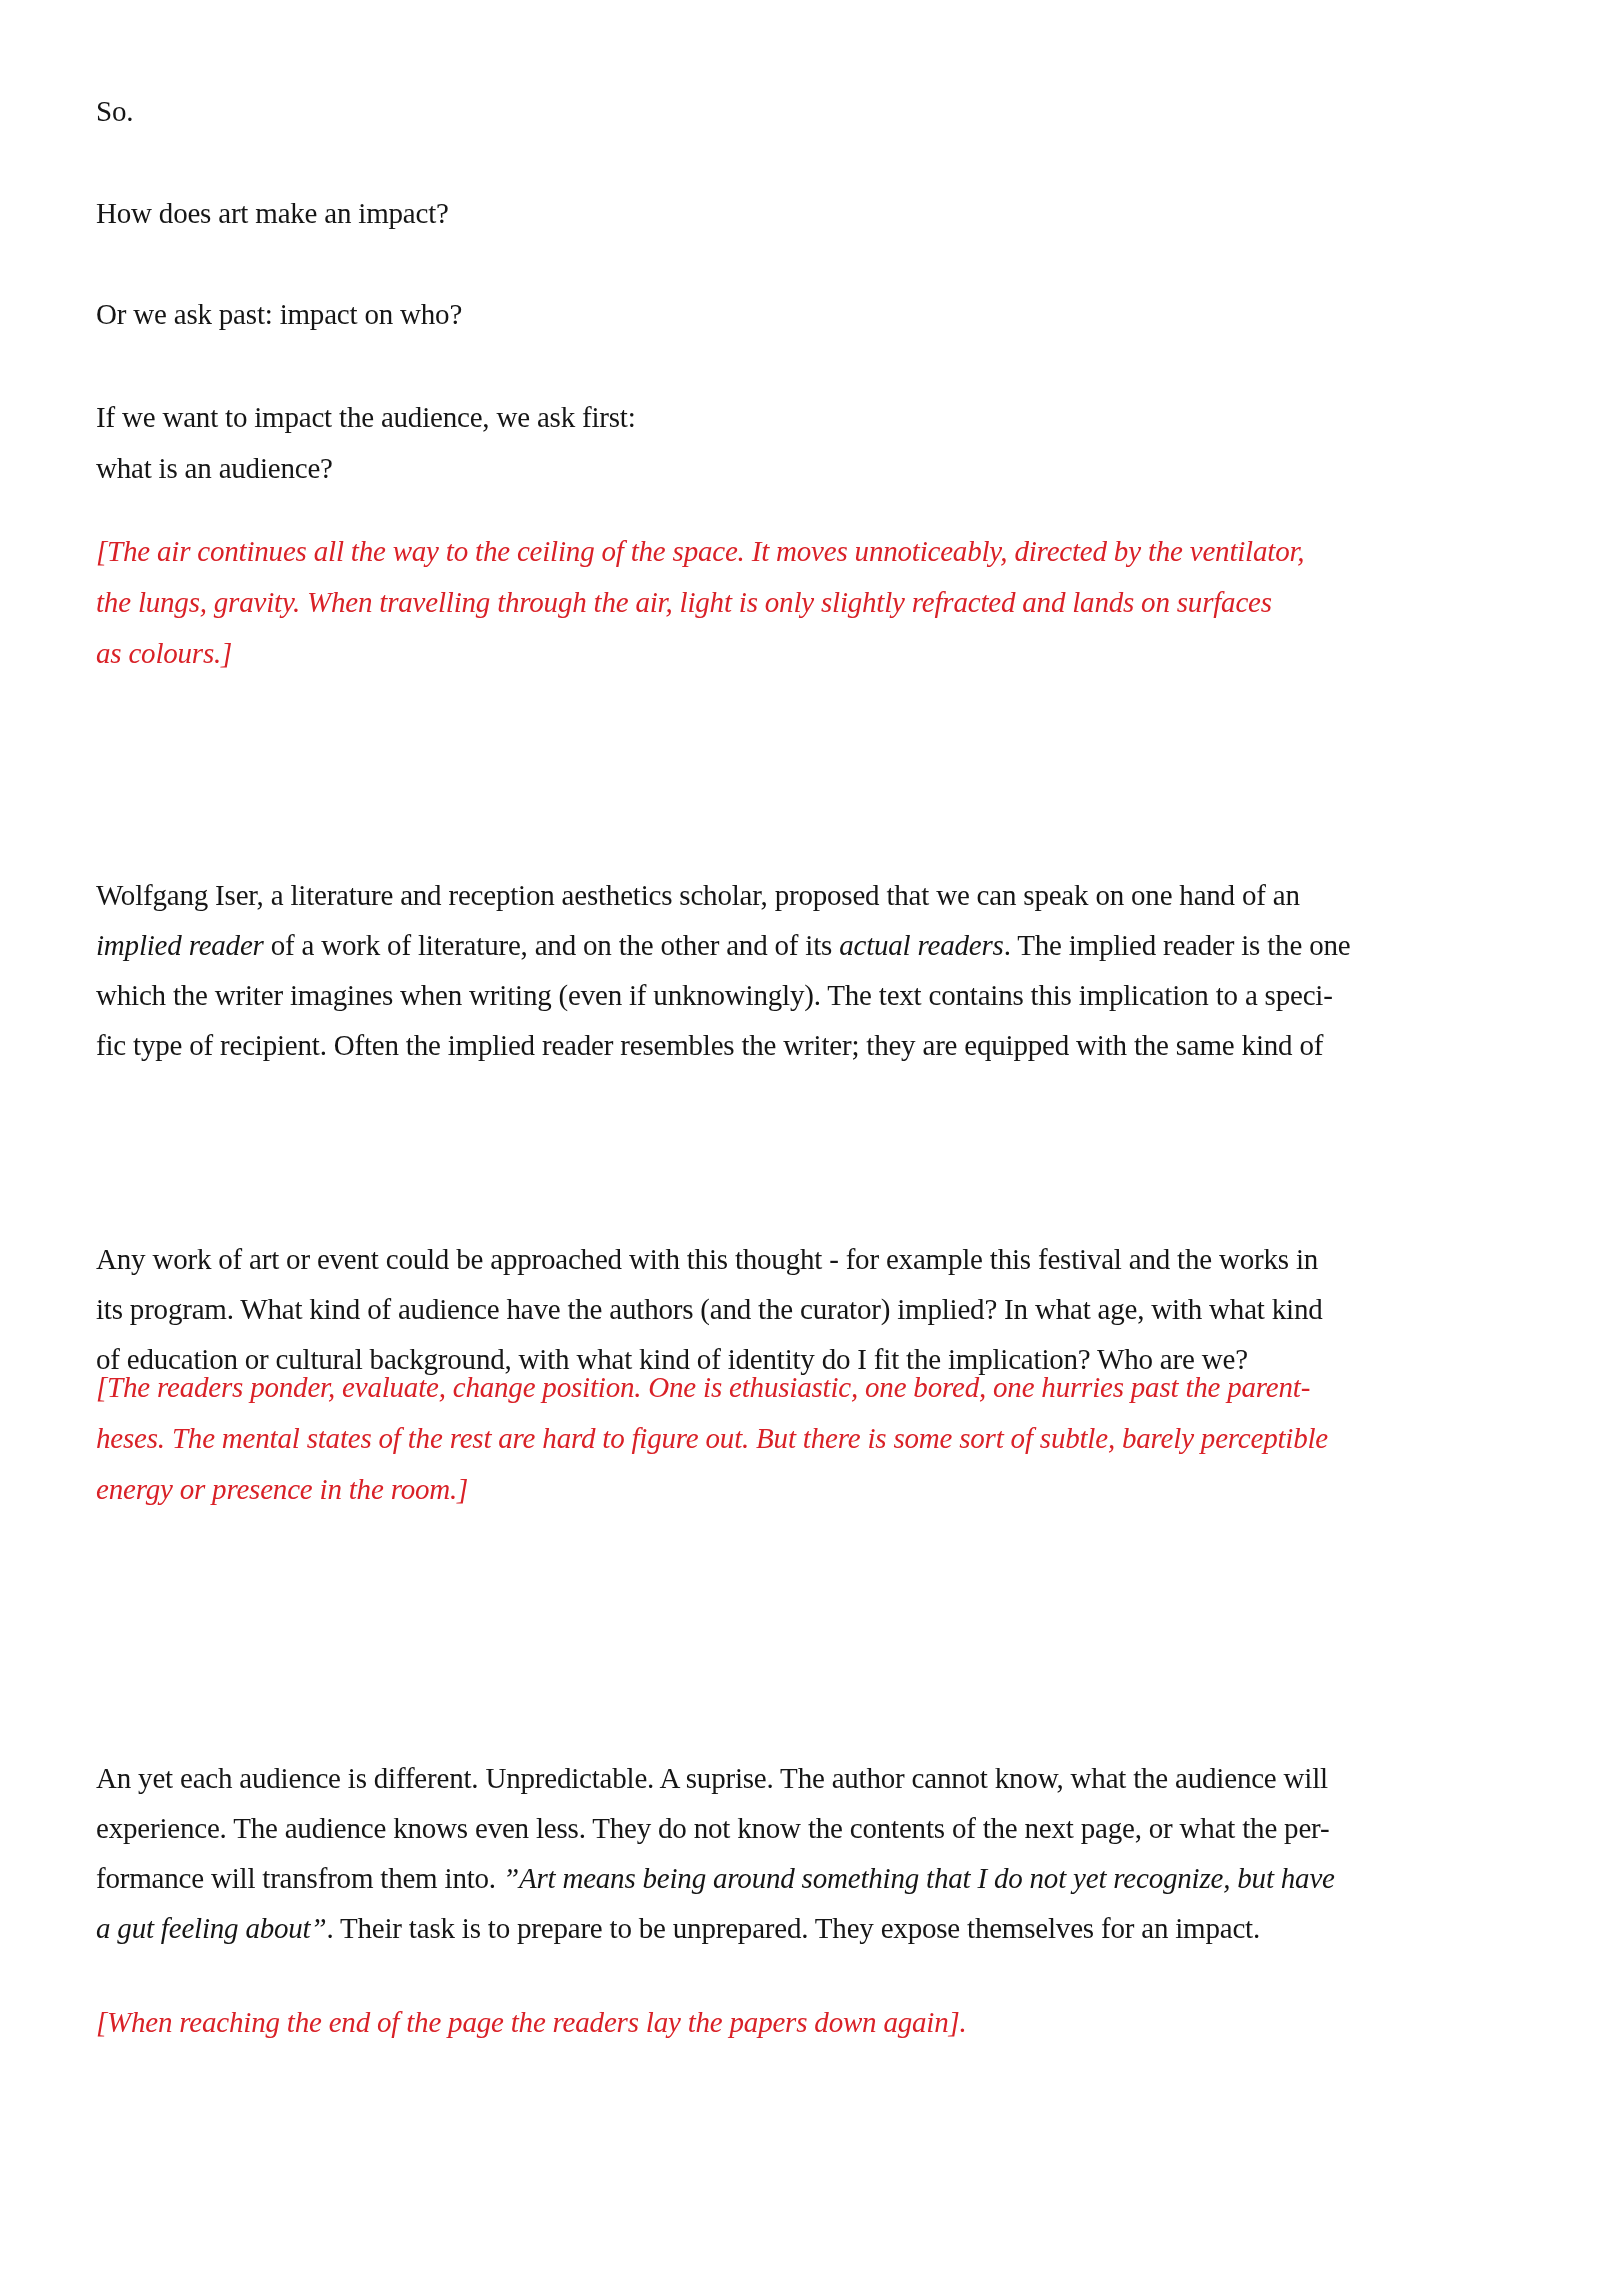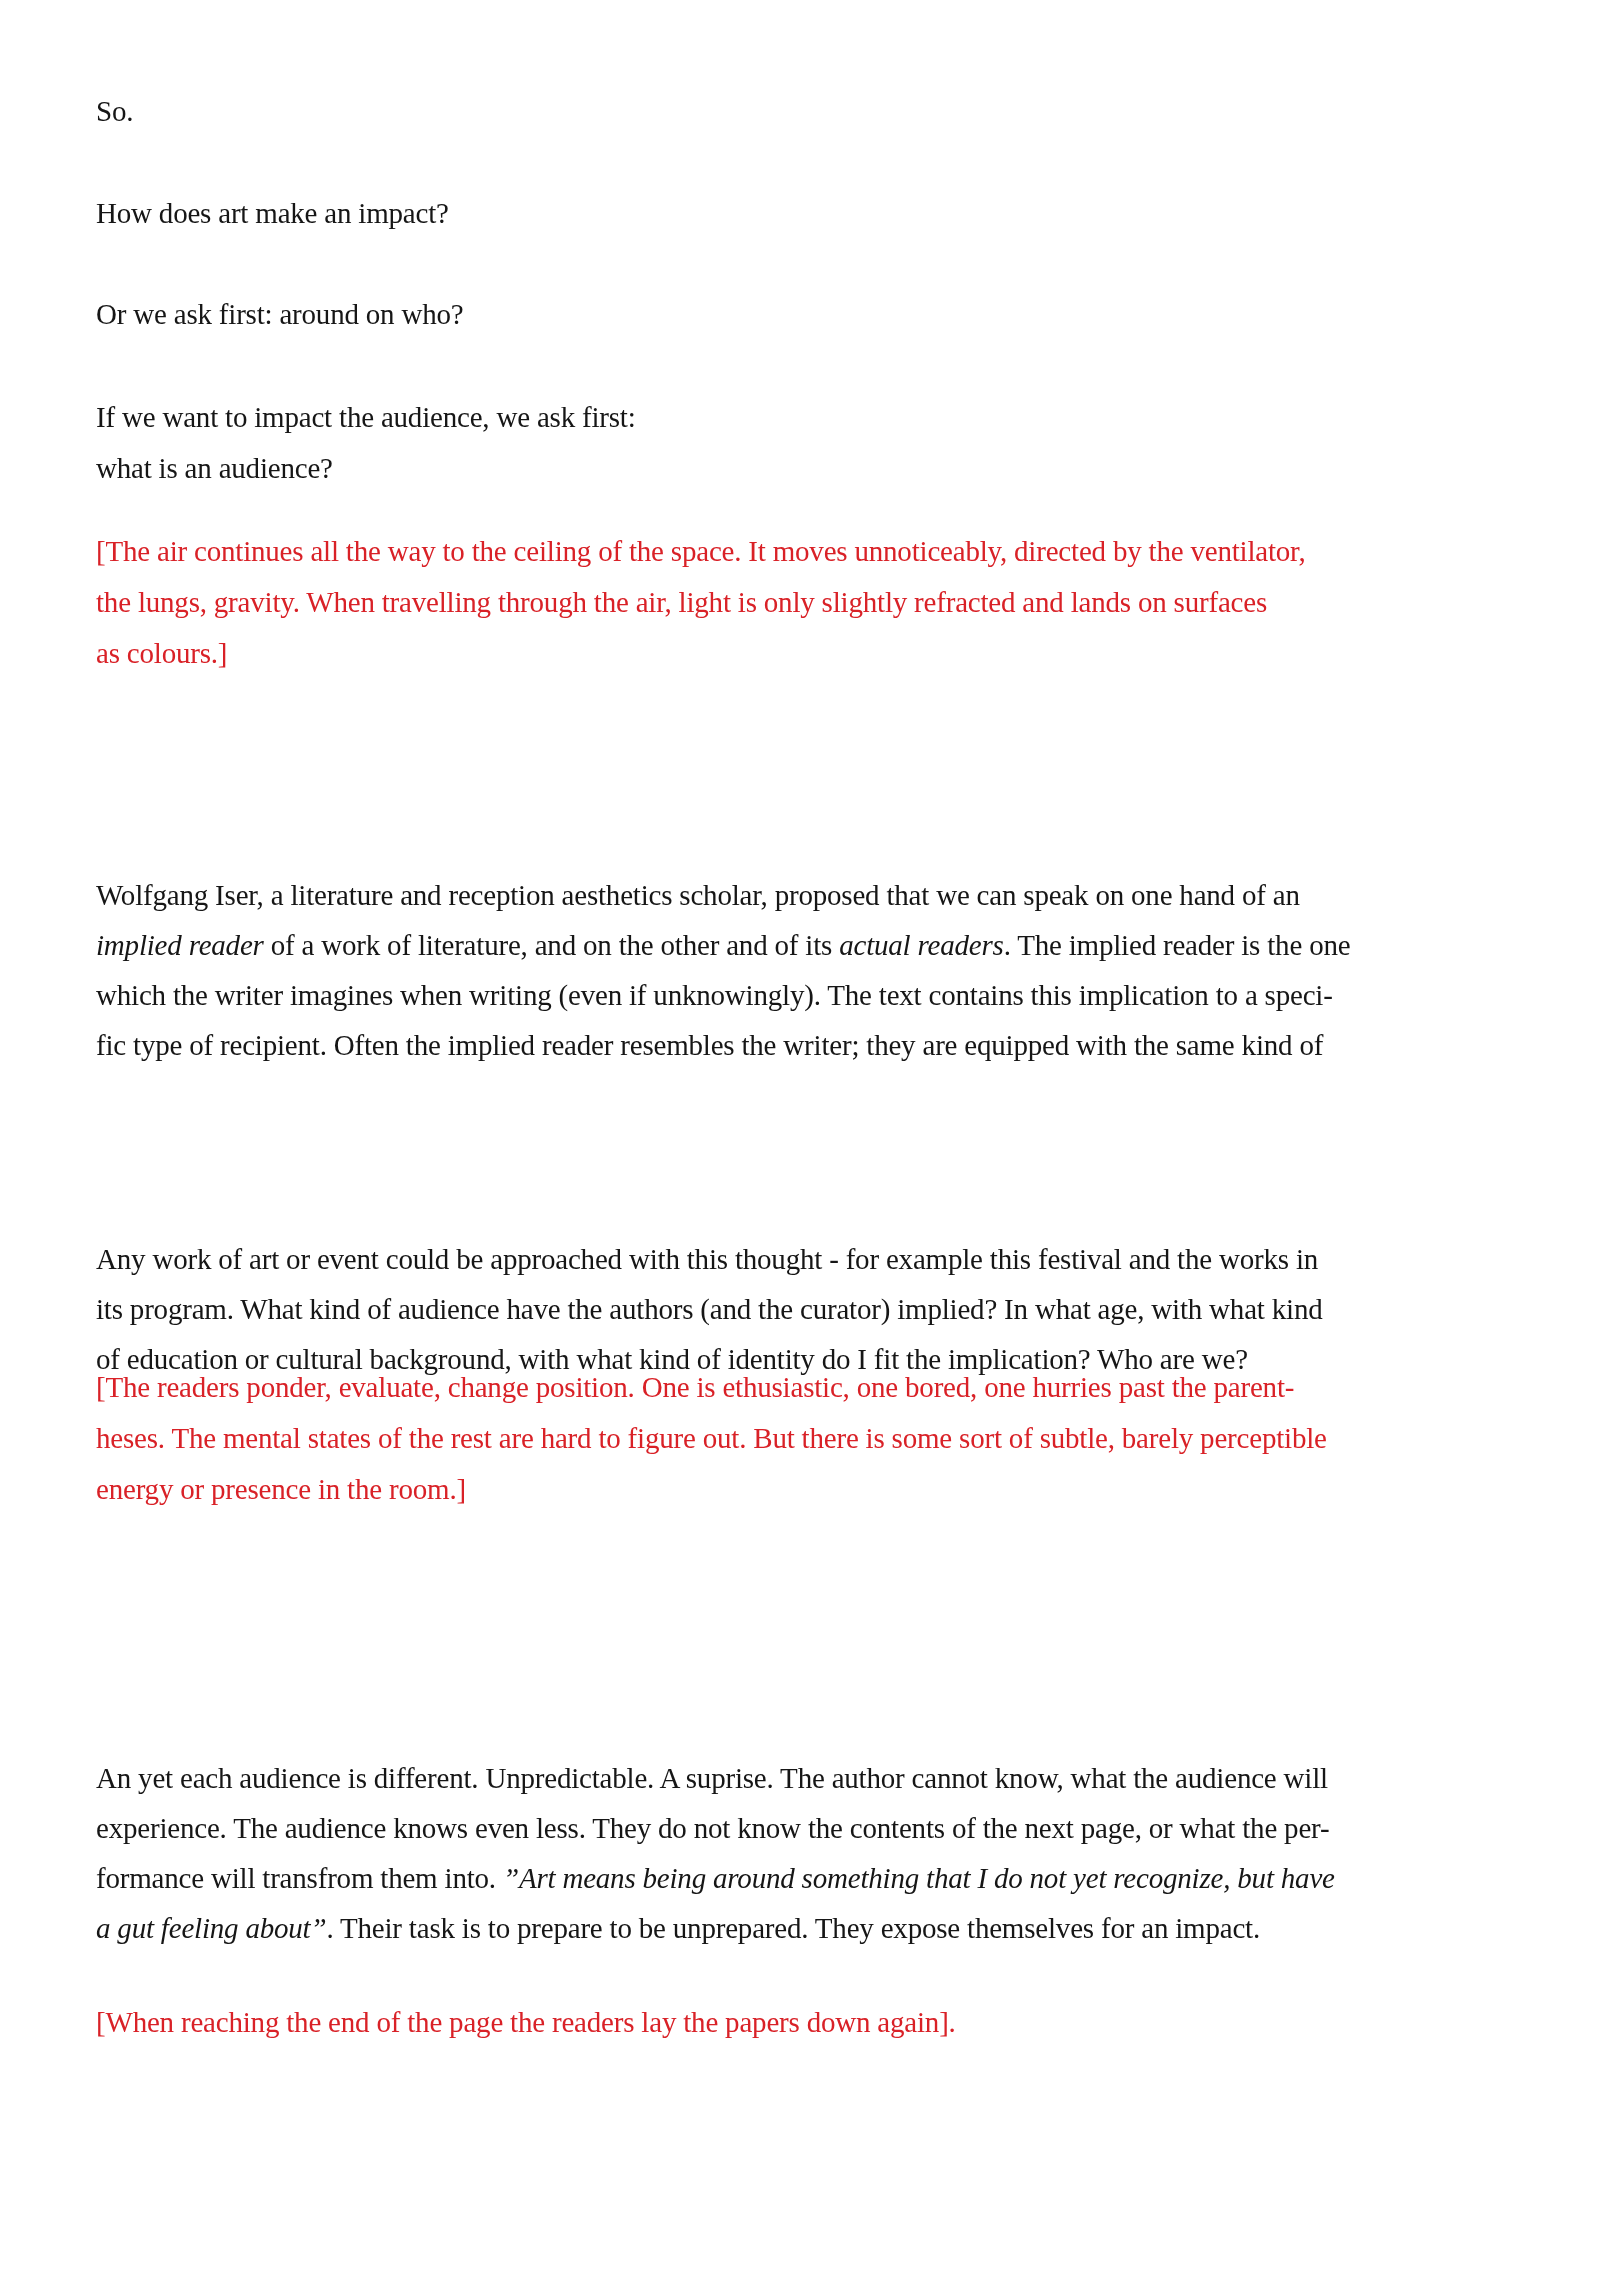--- a/index.html
+++ b/index.html
@@ -24,20 +24,21 @@
     white-space: pre;
     font-size: 29px;
     line-height: 50px;
     letter-spacing: -0.2px;
   }
   .intro .line {
     line-height: 51px;
   }
   .stage .line {
     color: var(--stage-red, #d92127);
+    font-style: italic;
     line-height: 51px;
   }
   .it {
     font-style: italic;
     margin-top: 16px;
   }
 </style>
 </head>
 <body>
 
@@ -45,21 +46,21 @@
 
   <div class="block intro" style="top:86px">
     <div class="line">So.</div>
   </div>
 
   <div class="block intro" style="top:188px">
     <div class="line">How does art make an impact?</div>
   </div>
 
   <div class="block intro" style="top:289px">
-    <div class="line">Or we ask first: around on who?</div>
+    <div class="line">Or we ask past: impact on who?</div>
   </div>
 
   <div class="block intro" style="top:392px">
     <div class="line">If we want to impact the audience, we ask first:</div>
     <div class="line">what is an audience?</div>
   </div>
 
   <div class="block stage" style="top:526px">
     <div class="line">[The air continues all the way to the ceiling of the space. It moves unnoticeably, directed by the ventilator,</div>
     <div class="line">the lungs, gravity. When travelling through the air, light is only slightly refracted and lands on surfaces</div>

